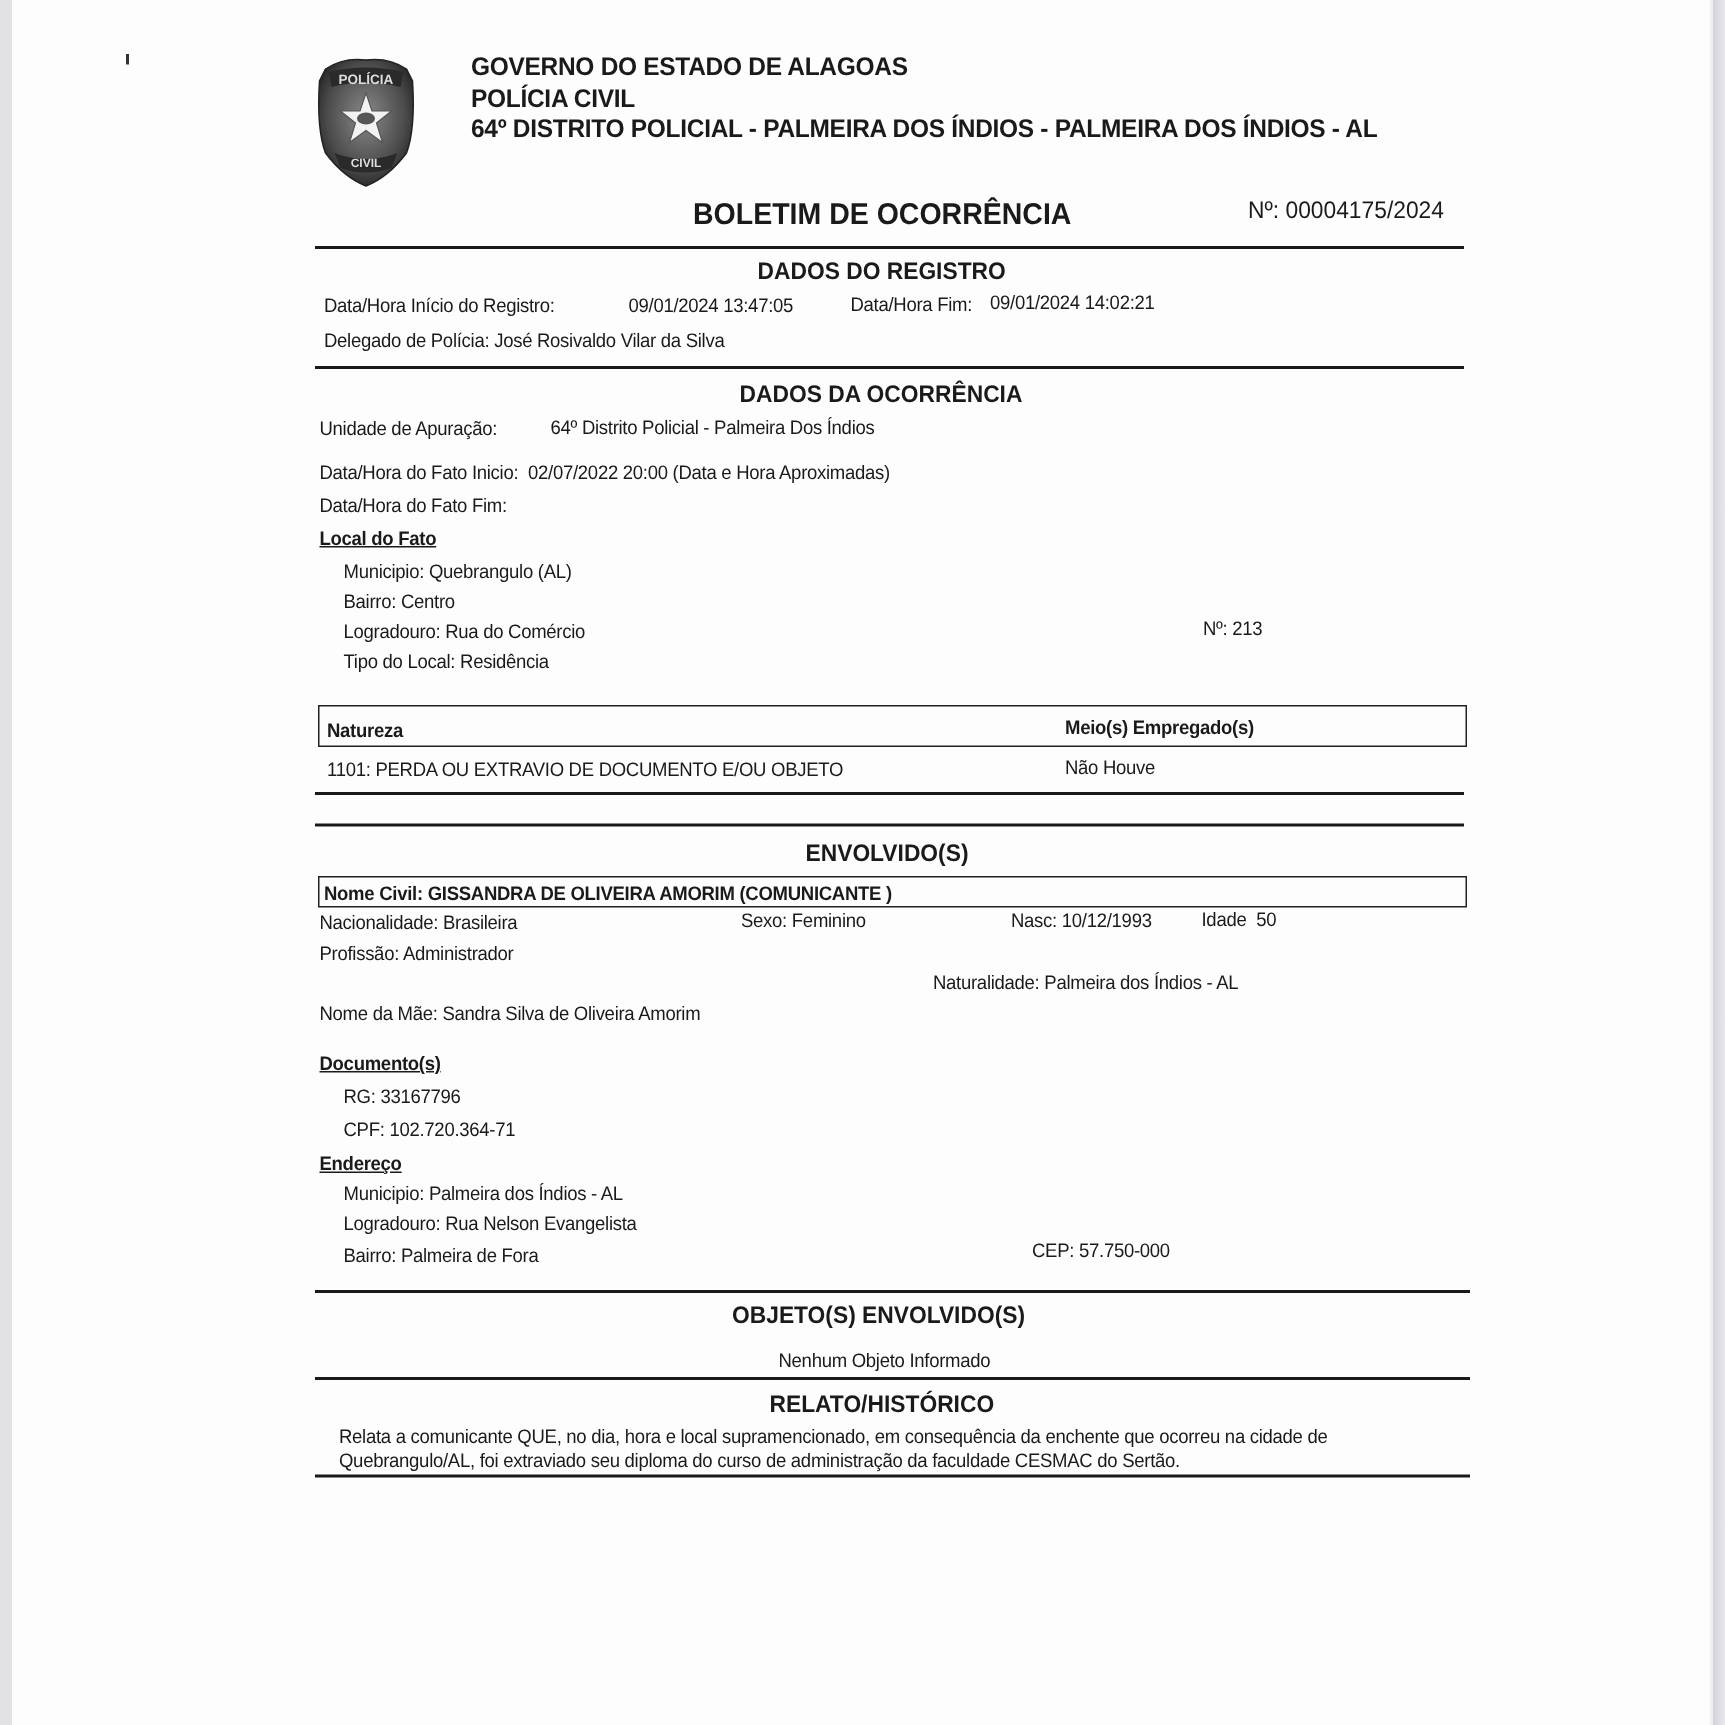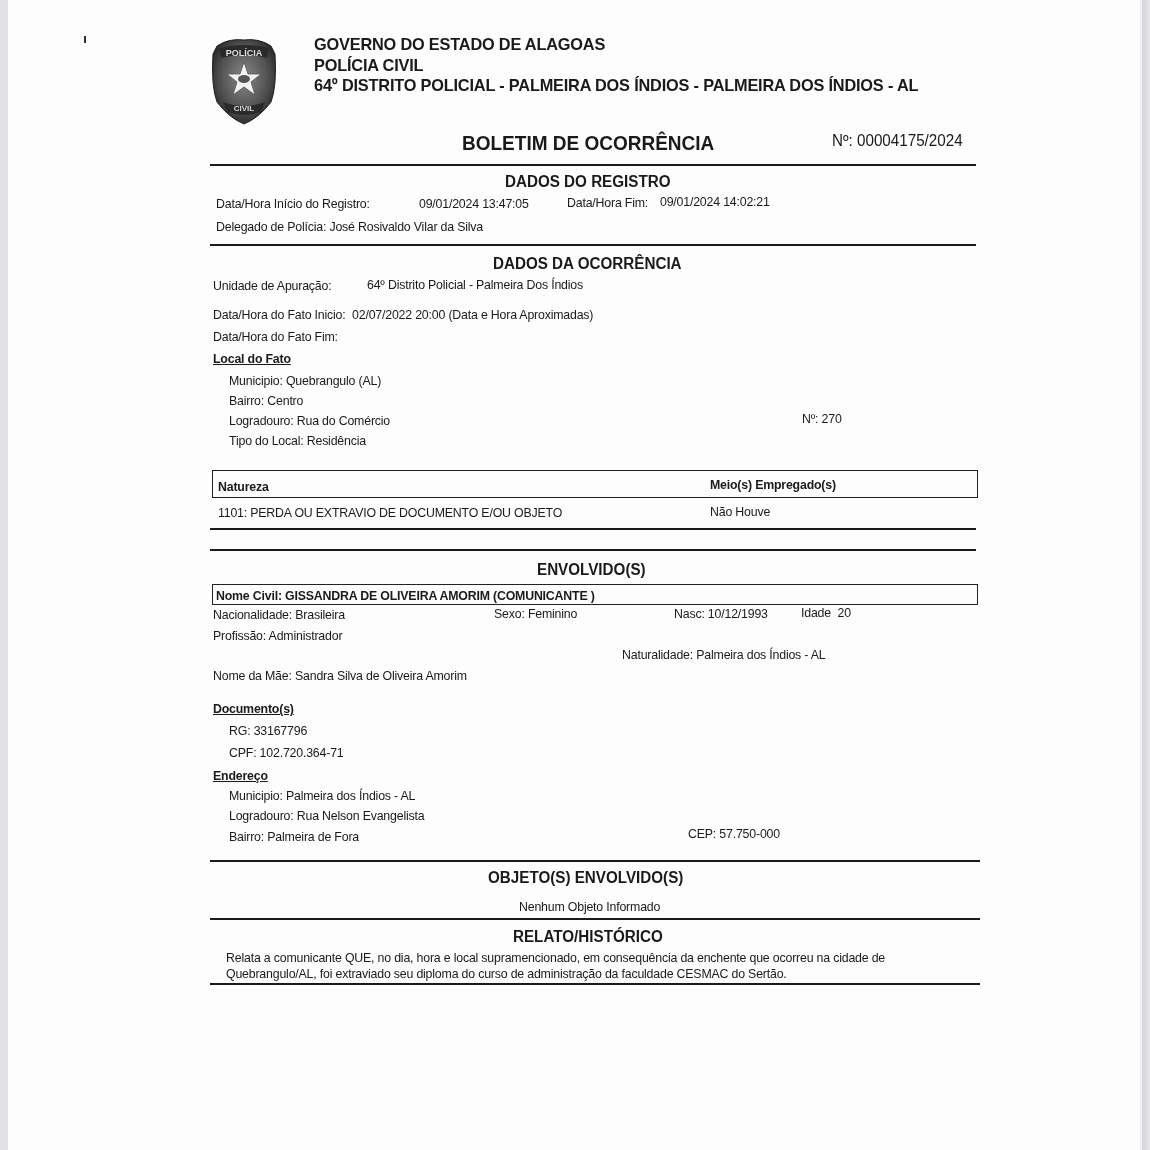--- a/index.html
+++ b/index.html
@@ -89,21 +89,21 @@
 <div class="abs t" style="left:229px; top:393px;">
   <span>Bairro:</span>
   <span>Centro</span>
 </div>
 <div class="abs t" style="left:229px; top:413px;">
   <span>Logradouro:</span>
   <span>Rua do Comércio</span>
 </div>
 <div class="abs t" style="left:802px; top:411px;">
   <span>Nº:</span>
-  <span>270</span>
+  <span>213</span>
 </div>
 <div class="abs t" style="left:229px; top:433px;">
   <span>Tipo do Local:</span>
   <span>Residência</span>
 </div>
 
 <div class="box" style="left:212px; top:470px; width:766px; height:28px;"></div>
 <div class="abs t b" style="left:218px; top:479px;">Natureza</div>
 <div class="abs t b" style="left:710px; top:477px;">Meio(s) Empregado(s)</div>
 <div class="abs t" style="left:218px; top:505px;">1101: PERDA OU EXTRAVIO DE DOCUMENTO E/OU OBJETO</div>
@@ -124,21 +124,21 @@
 <div class="abs t" style="left:494px; top:606px;">
   <span>Sexo:</span>
   <span>Feminino</span>
 </div>
 <div class="abs t" style="left:674px; top:606px;">
   <span>Nasc:</span>
   <span>10/12/1993</span>
 </div>
 <div class="abs t" style="left:801px; top:605px;">
   <span>Idade</span>&nbsp;
-  <span>20</span>
+  <span>50</span>
 </div>
 <div class="abs t" style="left:213px; top:628px;">
   <span>Profissão:</span>
   <span>Administrador</span>
 </div>
 <div class="abs t" style="left:622px; top:647px;">
   <span>Naturalidade:</span>
   <span>Palmeira dos Índios - AL</span>
 </div>
 <div class="abs t" style="left:213px; top:668px;">

